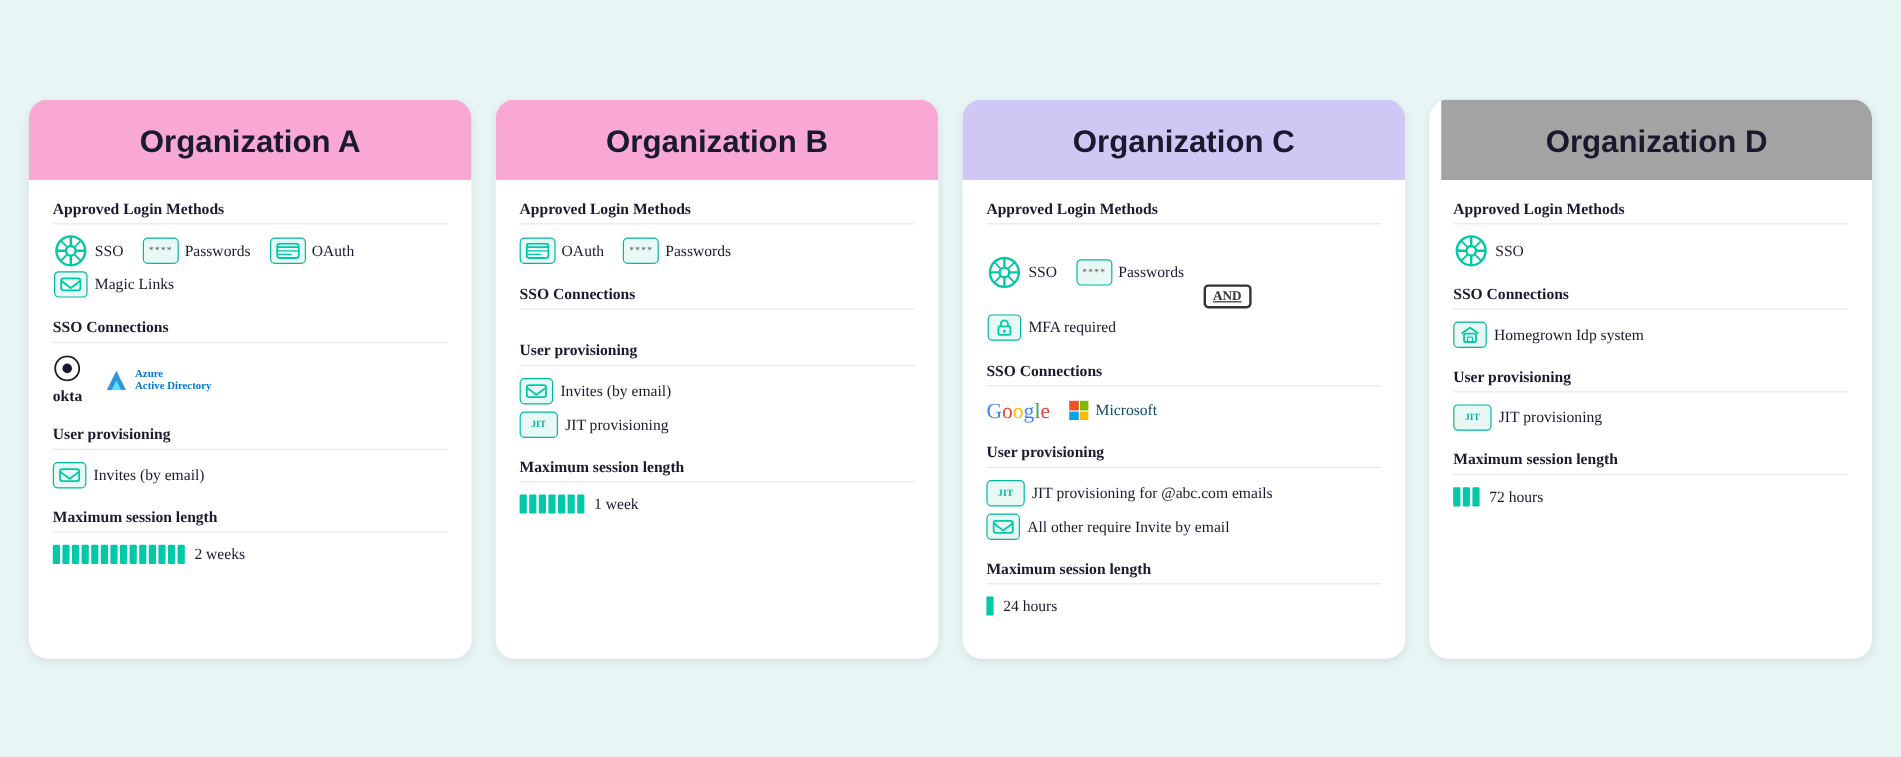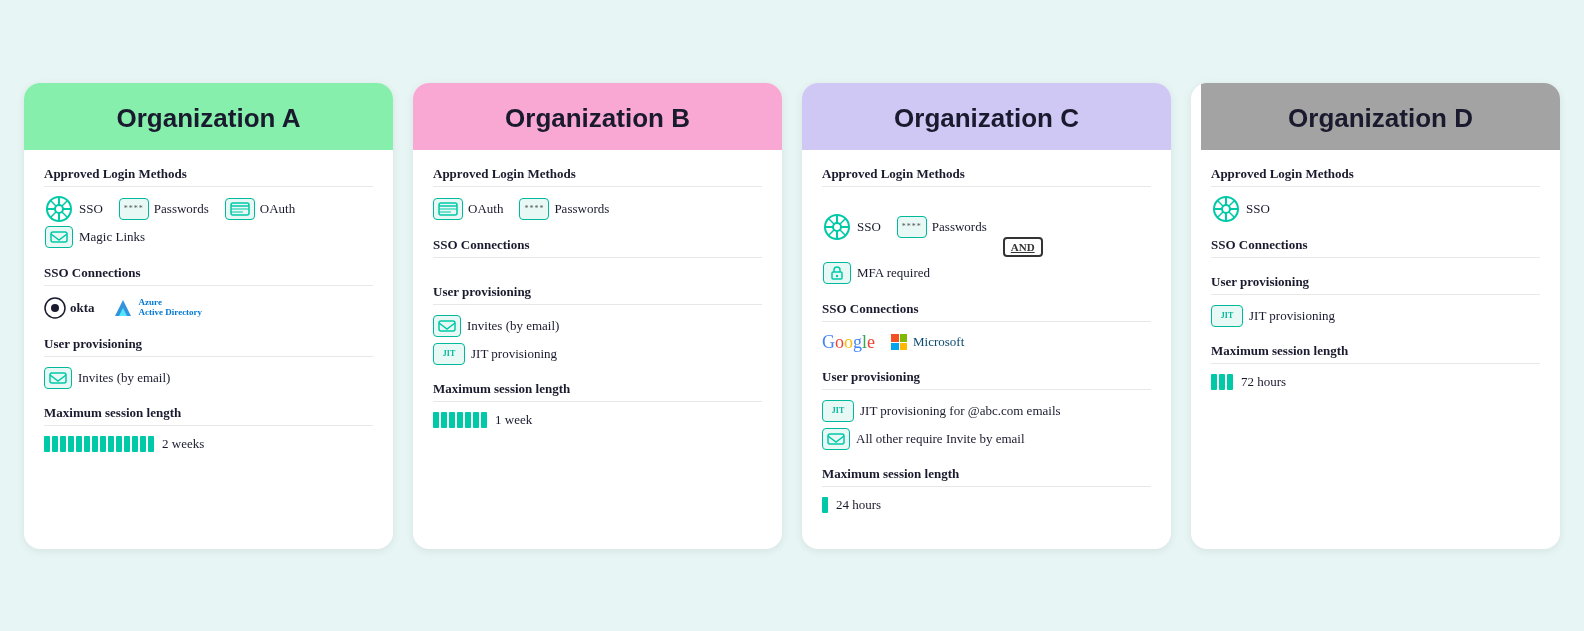--- a/index.html
+++ b/index.html
@@ -28,21 +28,21 @@
     }
     .card-header {
       padding: 20px 24px 16px;
       text-align: center;
     }
     .card-header h2 {
       font-size: 26px;
       font-weight: 800;
       color: #1a1a2e;
     }
-    .card-a .card-header { background: #86efac; }
+    .card-a .card-header { background: #f9a8d4; }
     .card-b .card-header { background: #f9a8d4; }
     .card-c .card-header { background: #cfc8f5; }
     .card-d .card-header { background: #a3a3a3; margin-left: 10px; }
     .card-body {
       padding: 16px 20px 20px;
     }
     .section {
       margin-bottom: 16px;
       font-family: Liberation Serif, serif;
     }
@@ -207,20 +207,21 @@
     .ms-blue { background: #00A4EF; }
     .ms-yellow { background: #FFB900; }
     
     .okta-logo {
       display: flex;
       align-items: center;
       gap: 4px;
       font-size: 13px;
       font-weight: 600;
       color: #1a1a2e;
+      flex-direction: column;
     }
     .okta-icon {
       width: 22px;
       height: 22px;
     }
     
     .azure-logo {
       display: flex;
       align-items: center;
       gap: 4px;
@@ -565,20 +566,32 @@
                 <line x1="11.2" y1="16.8" x2="5.5" y2="22.5" stroke="#00c9a7" stroke-width="1.5"></line>
               </svg>
             </span>
             <span>SSO</span>
           </div>
         </div>
       </div>
 
       <div class="section">
         <div class="section-title">SSO Connections</div>
+        <div class="sso-connections">
+          <div class="sso-item">
+            <div class="icon-idp">
+              <svg width="16" height="14" viewBox="0 0 16 14">
+                <rect x="3" y="6" width="10" height="7" rx="1" stroke="#00c9a7" stroke-width="1.5" fill="none"></rect>
+                <path d="M1 6 L8 1 L15 6" stroke="#00c9a7" stroke-width="1.5" fill="none"></path>
+                <rect x="6" y="9" width="4" height="4" rx="0.5" stroke="#00c9a7" stroke-width="1" fill="none"></rect>
+              </svg>
+            </div>
+            <span>Homegrown Idp system</span>
+          </div>
+        </div>
       </div>
 
       <div class="section">
         <div class="section-title">User provisioning</div>
         <div class="provisioning-items">
           <div class="provision-item">
             <div class="icon-jit">JIT</div>
             <span>JIT provisioning</span>
           </div>
         </div>

